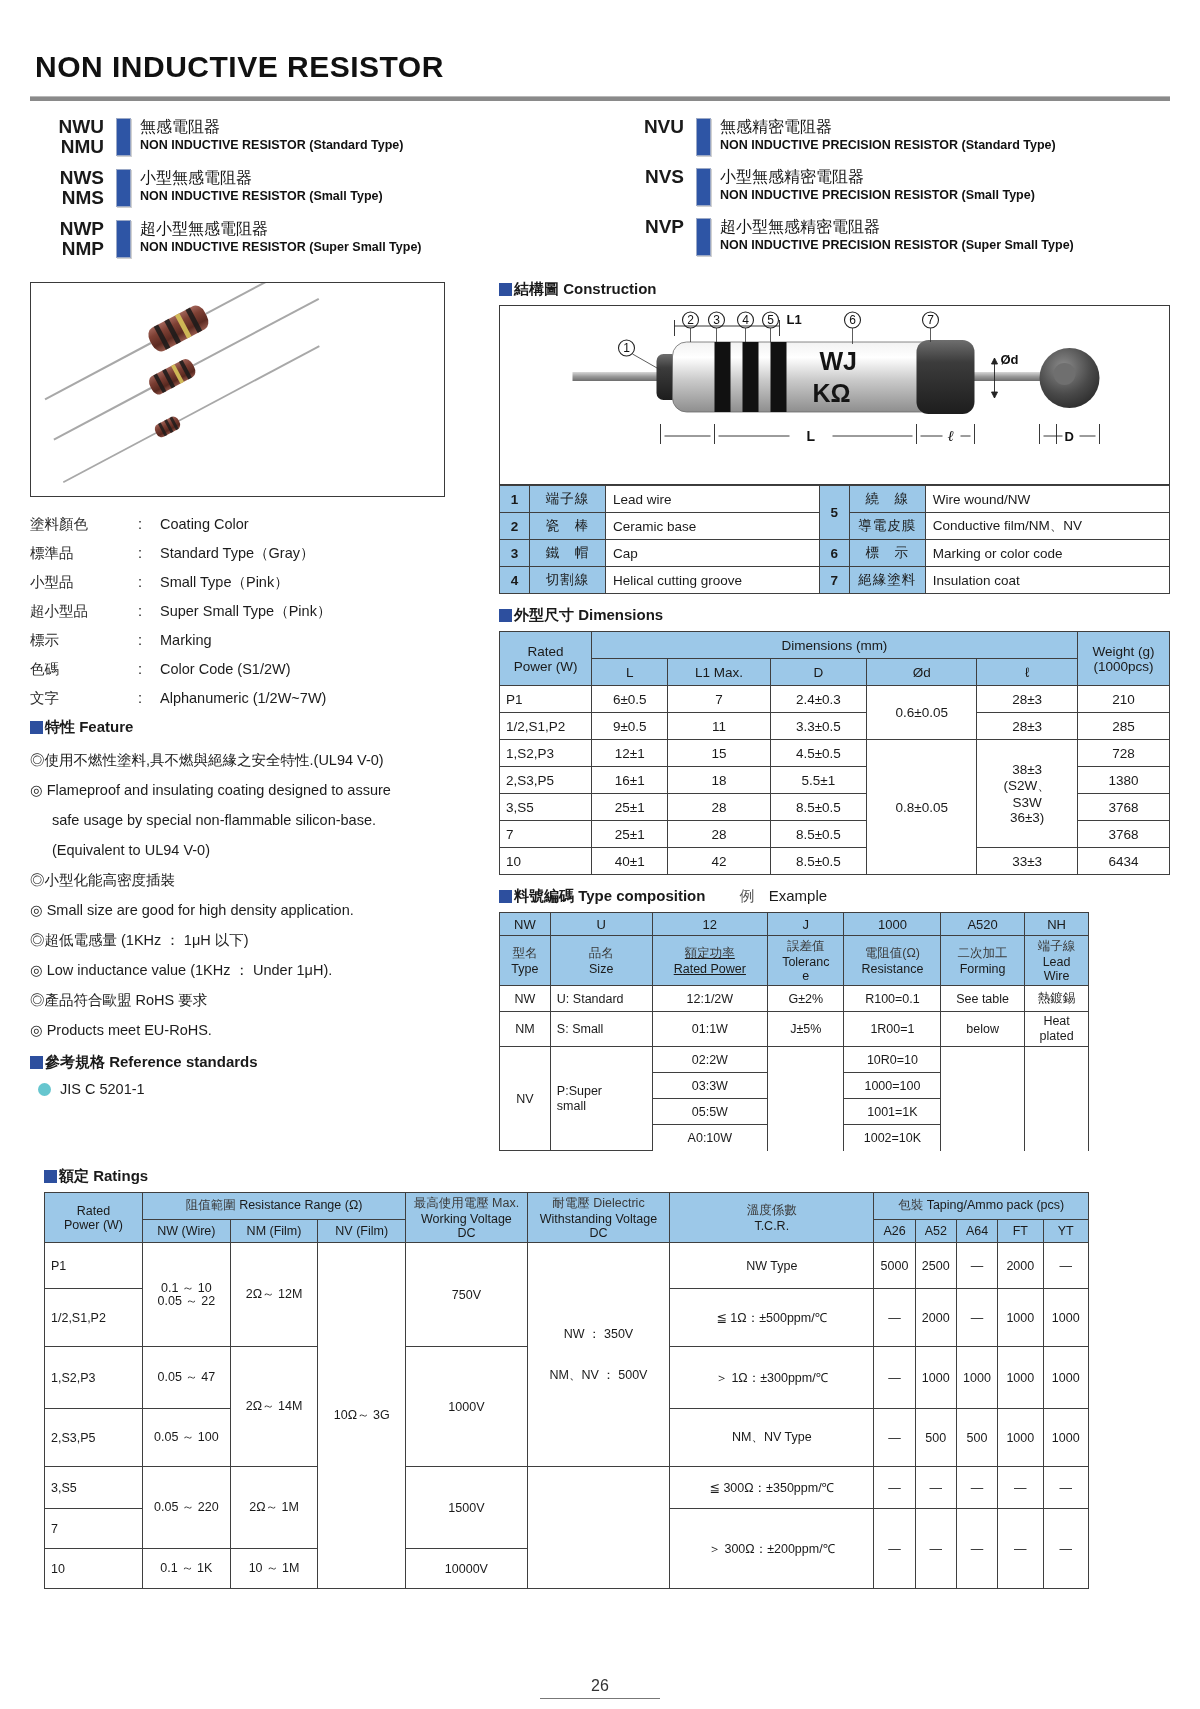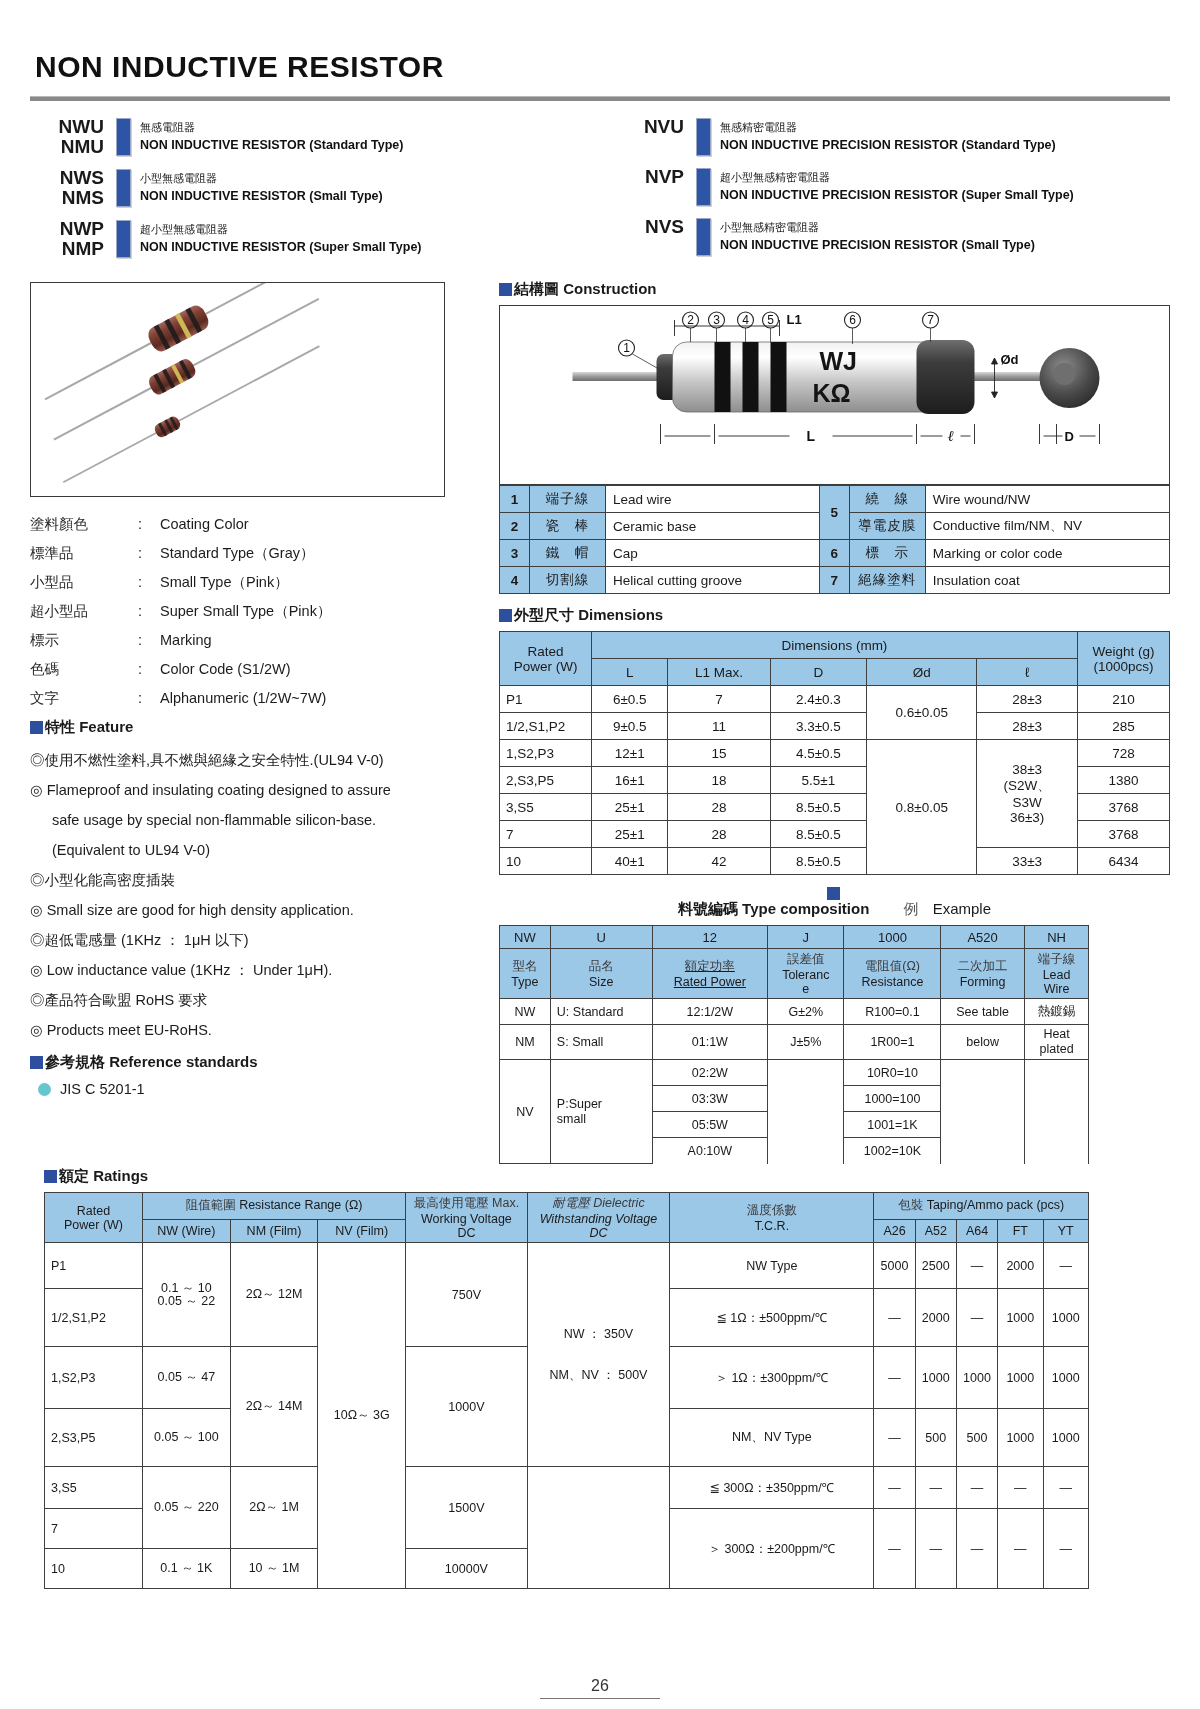--- a/index.html
+++ b/index.html
@@ -33,21 +33,21 @@
     font-size:19px; font-weight:bold; line-height:20px;
     width:86px; flex:0 0 86px; text-align:right; padding-right:12px;
   }
   .pcode .l2 { display:block; }
   .pbar {
     width:15px; height:38px; background:#2e55a5;
     border:1px solid #9aa8c6; flex:0 0 15px; margin-top:1px;
     box-shadow:1px 1px 0 rgba(0,0,0,.18);
   }
   .ptext { padding-left:9px; }
-  .pcn { font-size:11px; line-height:20px; color:#161616; }
+  .pcn { font-size:16px; line-height:20px; color:#161616; }
   .pen { font-size:12.5px; font-weight:bold; line-height:16px; color:#111; }
 
   
   .sec { display:flex; align-items:center; margin:0 0 6px 0; }
   .sqr { width:13px; height:13px; background:#2d4f9e; margin-right:2px; }
   .sec-t { font-size:15px; font-weight:bold; }
   .sec-t .cn { font-weight:bold; }
 
   
   .body { display:flex; margin-top:10px; }
@@ -157,37 +157,37 @@
         </div>
         <div class="pbar"></div>
         <div class="ptext">
           <div class="pcn">無感精密電阻器</div>
           <div class="pen">NON INDUCTIVE PRECISION RESISTOR (Standard Type)</div>
         </div>
       </div>
 
       <div class="prow">
         <div class="pcode">
+          <span>NVS</span>
+        </div>
+        <div class="pbar"></div>
+        <div class="ptext">
+          <div class="pcn">小型無感精密電阻器</div>
+          <div class="pen">NON INDUCTIVE PRECISION RESISTOR (Small Type)</div>
+        </div>
+      </div>
+
+      <div class="prow">
+        <div class="pcode">
           <span>NVP</span>
         </div>
         <div class="pbar"></div>
         <div class="ptext">
           <div class="pcn">超小型無感精密電阻器</div>
           <div class="pen">NON INDUCTIVE PRECISION RESISTOR (Super Small Type)</div>
-        </div>
-      </div>
-
-      <div class="prow">
-        <div class="pcode">
-          <span>NVS</span>
-        </div>
-        <div class="pbar"></div>
-        <div class="ptext">
-          <div class="pcn">小型無感精密電阻器</div>
-          <div class="pen">NON INDUCTIVE PRECISION RESISTOR (Small Type)</div>
         </div>
       </div>
 
     </div>
   </div>
 
   <div class="body">
 
     <div class="left">
 
@@ -546,21 +546,21 @@
             <td class="lft">10</td>
             <td>40±1</td>
             <td>42</td>
             <td>8.5±0.5</td>
             <td>33±3</td>
             <td>6434</td>
           </tr>
         </tbody>
       </table>
 
-      <div class="sec" style="margin-top:12px;flex-direction:column;">
+      <div class="sec" style="margin-top:12px;">
         <div class="sqr"></div>
         <div class="sec-t">
           <span class="cn">料號編碼</span>
           <span>Type composition</span>
           <span style="font-weight:normal;margin-left:30px;color:#555;">例</span>
           <span style="font-weight:normal;margin-left:10px;">Example</span>
         </div>
       </div>
 
       <table class="ttab" style="width:88%;">
@@ -671,21 +671,21 @@
           </td>
           <td class="hd" colspan="3">
             <span class="cnlbl">阻值範圍</span>
             <span>Resistance Range (Ω)</span>
           </td>
           <td class="hd" rowspan="2" style="width:118px;">
             <div class="cnlbl">最高使用電壓 Max.</div>
             <div>Working Voltage</div>
             <div>DC</div>
           </td>
-          <td class="hd" rowspan="2" style="width:138px;font-style:italic;">
+          <td class="hd" rowspan="2" style="width:138px;">
             <div class="cnlbl">耐電壓 Dielectric</div>
             <div>Withstanding Voltage</div>
             <div>DC</div>
           </td>
           <td class="hd" rowspan="2" style="width:198px;">
             <div class="cnlbl">溫度係數</div>
             <div>T.C.R.</div>
           </td>
           <td class="hd" colspan="5">
             <span class="cnlbl">包裝</span>

